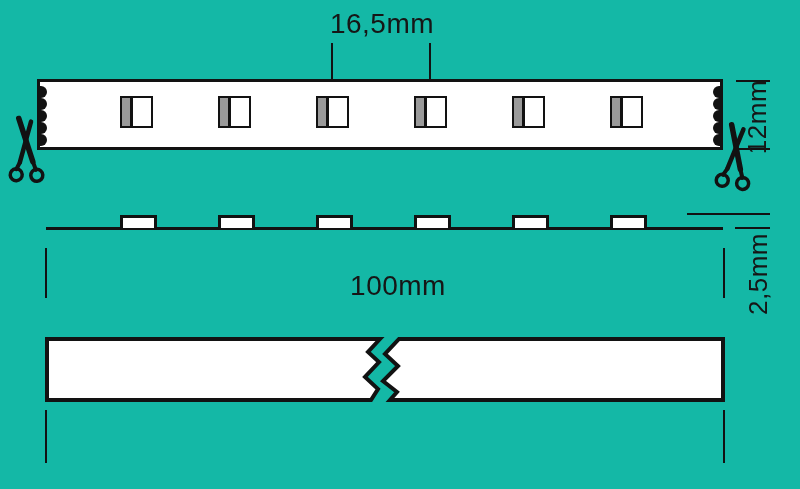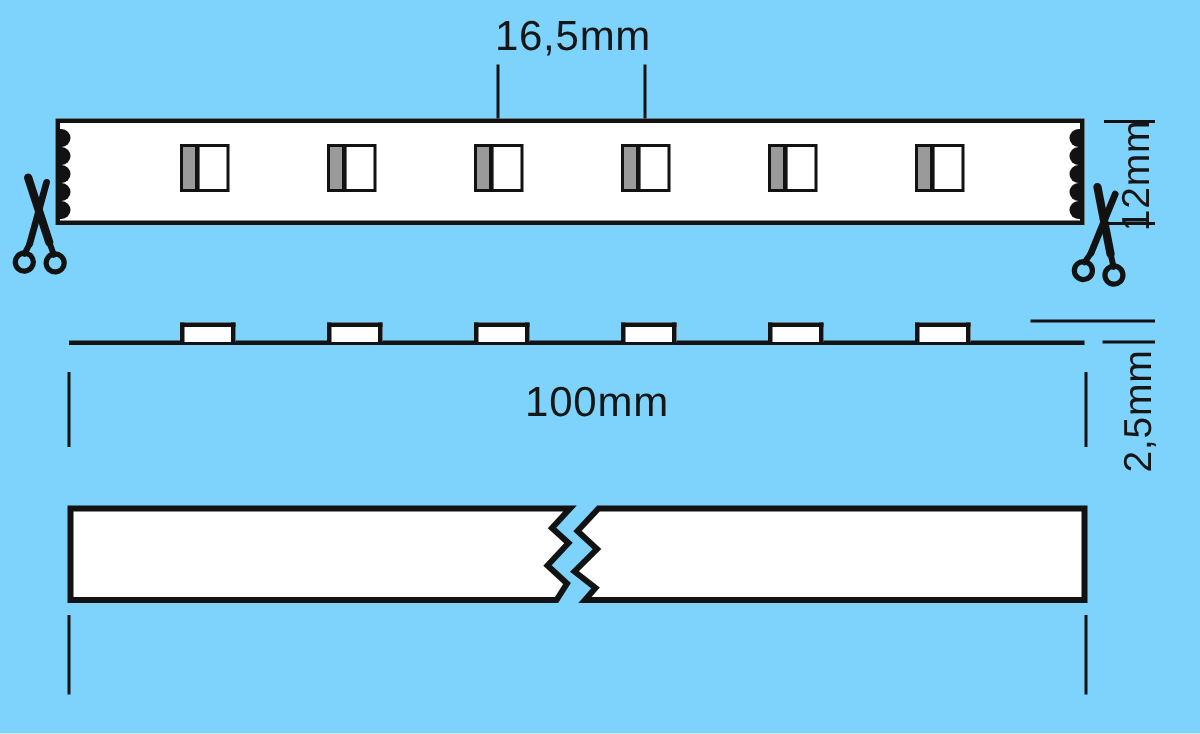--- a/index.html
+++ b/index.html
@@ -1,17 +1,17 @@
 <!DOCTYPE html>
 <html><head>
 <meta charset="utf-8">
 <style>
   html,body { margin:0; padding:0; background:#ffffff; }
   .stage {
-    position:relative; width:800px; height:489px; background:#7dd3fc;
+    position:relative; width:800px; height:489px; background:#14b8a6;
     font-family:"Liberation Sans", sans-serif; color:#161616; overflow:hidden;
   }
   .label {
     position:absolute; font-size:28px; line-height:28px; letter-spacing:0.5px;
     text-align:center; white-space:nowrap; color:#161616;
   }
   .label.rot { transform:rotate(-90deg); transform-origin:center center; font-size:26px; line-height:26px; }
   .vline, .hline, .vtick { position:absolute; background:#121212; }
   
   .strip-top {
@@ -119,21 +119,21 @@
       <div class="bump" style="left: 512px;"></div>
       <div class="bump" style="left: 610px;"></div>
     </div>
 
   <div class="hline" style="left:687px; top:213px; width:83px; height:2px;"></div>
   <div class="hline" style="left:735px; top:227px; width:35px; height:2px;"></div>
   <div class="label rot" style="left:698px; top:261px; width:120px; height:26px;">2,5mm</div>
 
   <div class="vtick" style="left:45px; top:248px; width:2px; height:50px;"></div>
   <div class="vtick" style="left:723px; top:248px; width:2px; height:50px;"></div>
-  <div class="label" style="left:318px; top:254px; width:160px;">100mm</div>
+  <div class="label" style="left:318px; top:272px; width:160px;">100mm</div>
 
   <svg class="fullview" width="690" height="70" viewBox="0 0 690 70">
     <g stroke="#121212" stroke-width="4" fill="#ffffff" stroke-linejoin="miter">
       <path d="M340,4 L328,17 L339,27 L325,42 L338,54 L331,65 L7,65 L7,4 Z"></path>
       <path d="M359,4 L683,4 L683,65 L350,65 L357,57 L343,46 L358,31 L345,19 Z"></path>
     </g>
   </svg>
 
   <div class="vtick" style="left:45px; top:410px; width:2px; height:53px;"></div>
   <div class="vtick" style="left:723px; top:410px; width:2px; height:53px;"></div>

